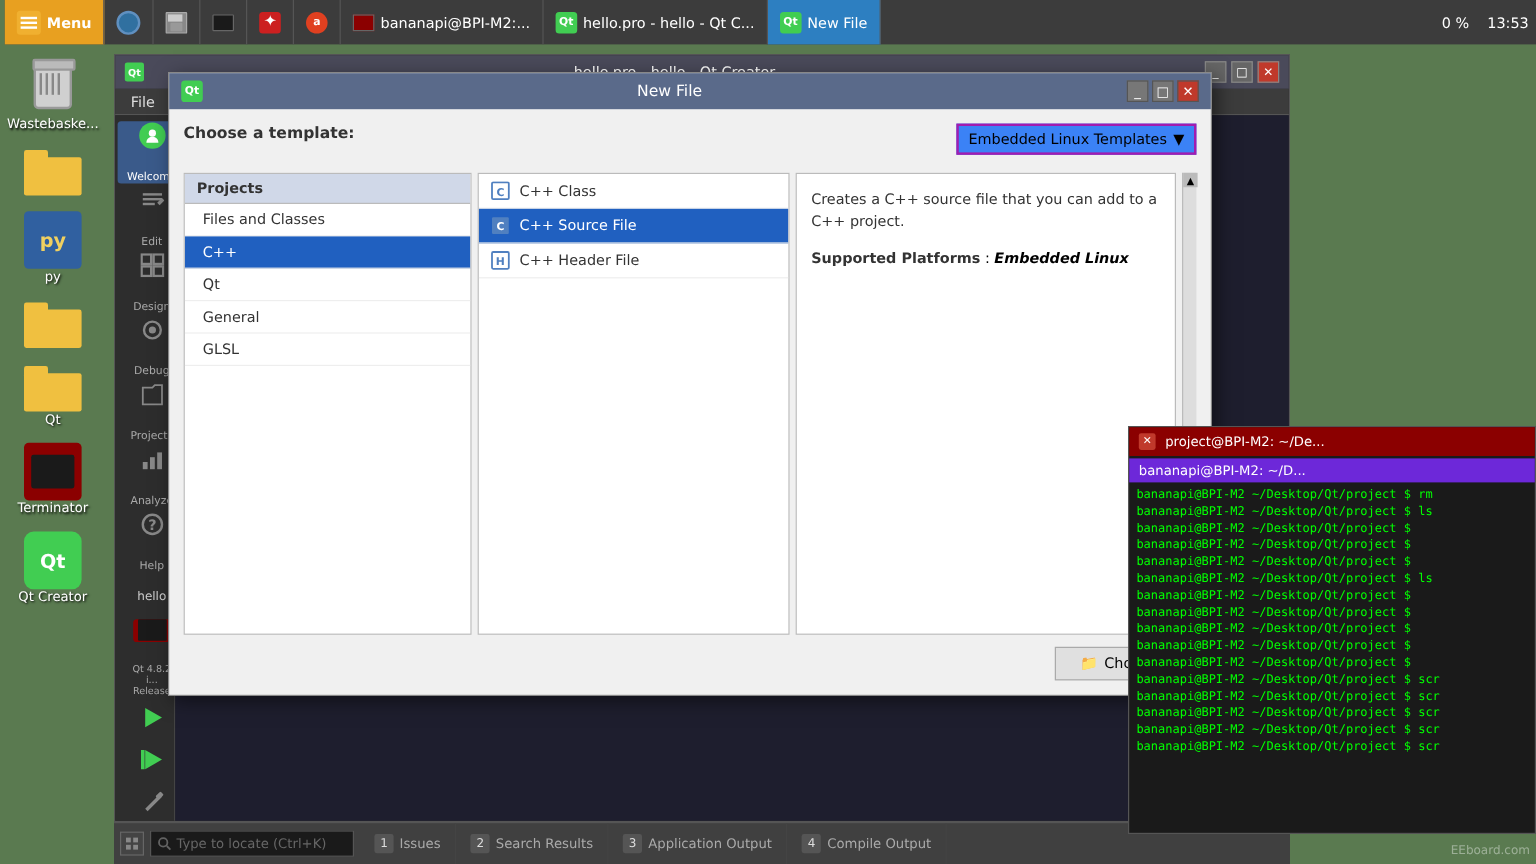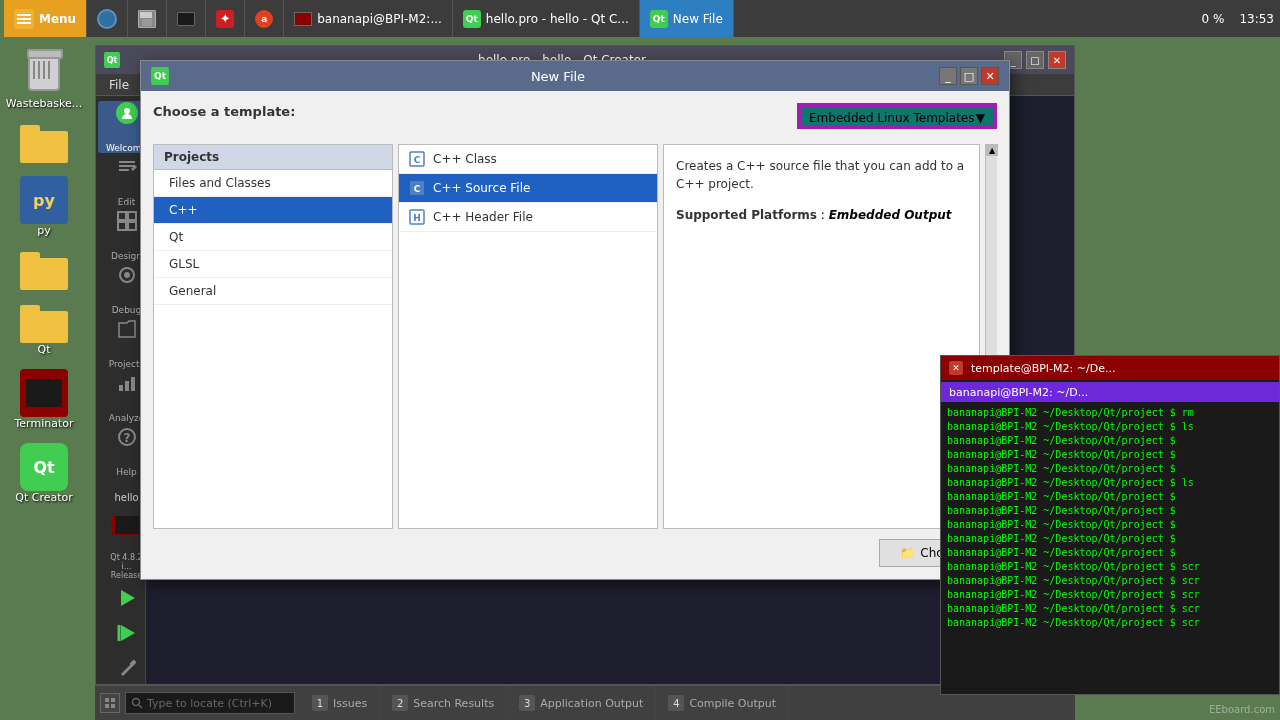--- a/index.html
+++ b/index.html
@@ -325,26 +325,26 @@
     .dialog-header {
       font-size: 13px;
       color: #333;
       margin-bottom: 10px;
       font-weight: bold;
     }
 
     .template-dropdown {
       height: 26px;
       padding: 0 8px;
-      border: 4px solid #a21caf;
-      background: #0f766e;
+      border: 2px solid #a21caf;
+      background: #3b82f6;
       font-size: 12px;
       width: 200px;
       display: flex;
-      align-items: flex-end;
+      align-items: center;
       justify-content: space-between;
       cursor: pointer;
     }
 
     .dialog-main {
       display: flex;
       flex: 1;
       gap: 5px;
       margin-top: 5px;
     }
@@ -812,22 +812,22 @@
         </div>
       </div>
 
       <div class="dialog-main">
 
         <div class="category-list">
           <div class="category-header">Projects</div>
           <div class="category-item">Files and Classes</div>
           <div class="category-item selected">C++</div>
           <div class="category-item">Qt</div>
+          <div class="category-item">General</div>
           <div class="category-item">GLSL</div>
-          <div class="category-item">General</div>
         </div>
 
         <div class="template-list">
           <div class="template-item">
             <div class="template-icon">
               <svg width="16" height="16" viewBox="0 0 16 16">
                   <rect x="1" y="1" width="14" height="14" rx="1" fill="none" stroke="#5080c0" stroke-width="1.5"></rect>
                   <text x="8" y="12" text-anchor="middle" fill="#5080c0" font-size="9" font-weight="bold">C</text>
                 </svg>
             </div>
@@ -851,21 +851,21 @@
             </div>
             <span>C++ Header File</span>
           </div>
         </div>
 
         <div class="description-panel">
           <p class="desc-text">Creates a C++ source file that you can add to a C++ project.</p>
           <div class="desc-platforms" style="margin-top:15px;">
             <strong>Supported Platforms</strong>
             <span>: </span>
-            <em>Embedded Output</em>
+            <em>Embedded Linux</em>
           </div>
         </div>
 
         <div class="right-scroll">
           <div class="scroll-arrow">▲</div>
           <div style="flex:1;"></div>
           <div class="scroll-arrow">▼</div>
         </div>
       </div>
 
@@ -874,21 +874,21 @@
           <span>📁</span>
           <span>Choose...</span>
         </div>
       </div>
     </div>
   </div>
 
   <div class="terminal-window">
     <div class="terminal-titlebar">
       <div style="width:14px;height:14px;background:#c0392b;border-radius:2px;margin-right:8px;display:flex;align-items:center;justify-content:center;font-size:9px;color:white;">✕</div>
-      <span>template@BPI-M2: ~/De...</span>
+      <span>project@BPI-M2: ~/De...</span>
     </div>
     <div class="terminal-tab">
       <span>bananapi@BPI-M2: ~/D...</span>
     </div>
     <div class="terminal-content">
       <div class="term-line"><span class="term-prompt">bananapi@BPI-M2 ~/Desktop/Qt/project $ rm</span></div>
       <div class="term-line"><span class="term-prompt">bananapi@BPI-M2 ~/Desktop/Qt/project $ ls</span></div>
       <div class="term-line"><span class="term-prompt">bananapi@BPI-M2 ~/Desktop/Qt/project $</span></div>
       <div class="term-line"><span class="term-prompt">bananapi@BPI-M2 ~/Desktop/Qt/project $</span></div>
       <div class="term-line"><span class="term-prompt">bananapi@BPI-M2 ~/Desktop/Qt/project $</span></div>

